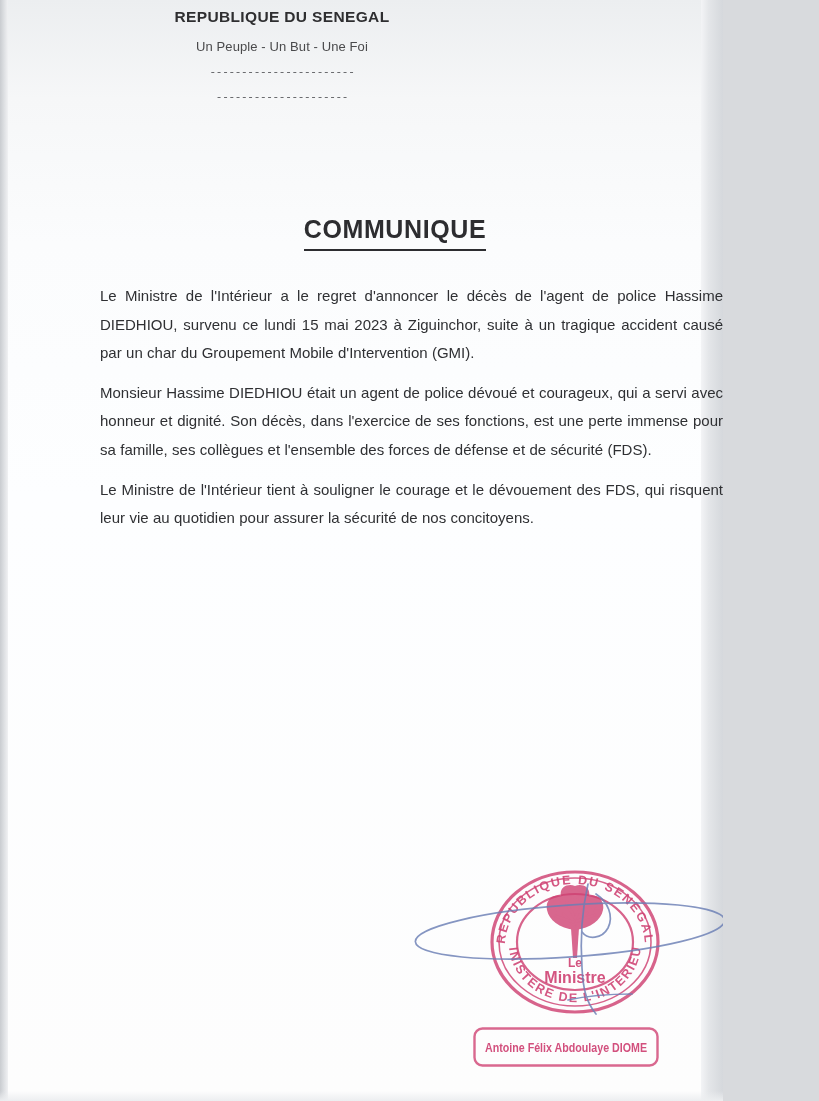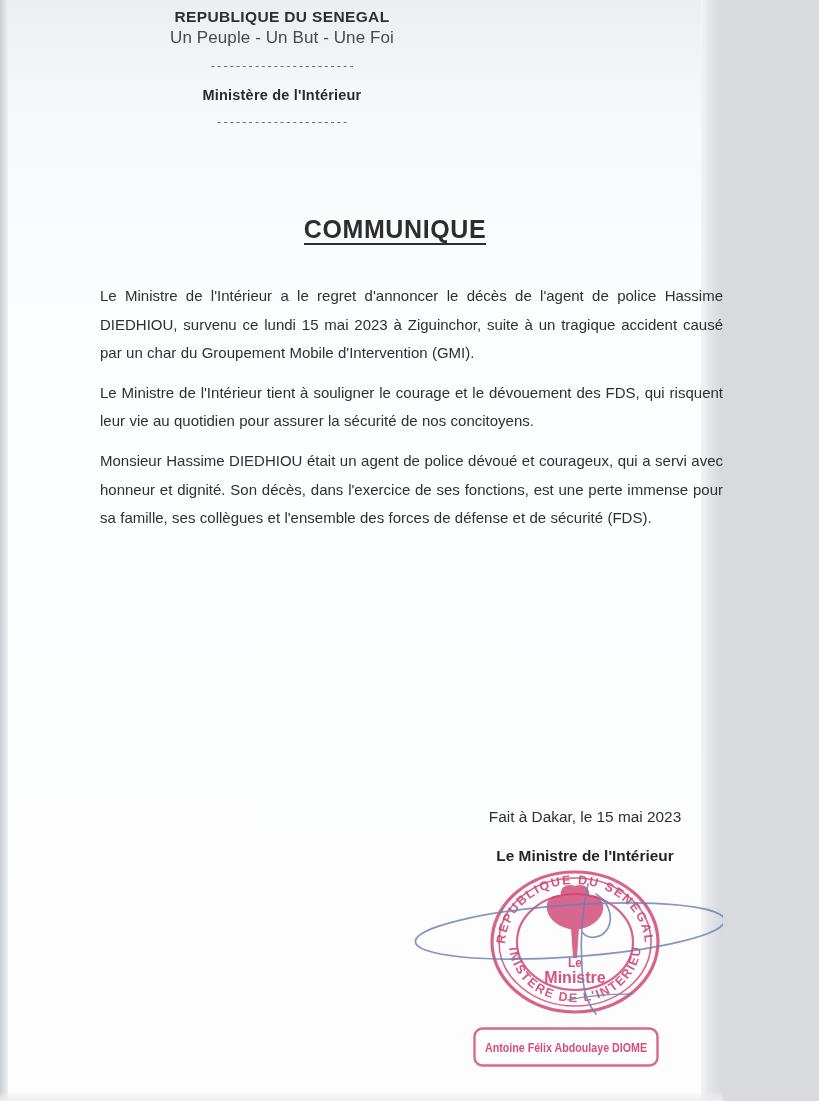--- a/index.html
+++ b/index.html
@@ -52,22 +52,22 @@
   }
   .lh-republic {
     font-size: 15.5px;
     font-weight: bold;
     letter-spacing: 0.35px;
     color: #2e2e30;
     line-height: 1.2;
     white-space: nowrap;
   }
   .lh-motto {
-    margin-top: 1px;
-    font-size: 17px;
+    margin-top: 12px;
+    font-size: 13px;
     color: #4a4a4c;
     letter-spacing: 0.1px;
     white-space: nowrap;
   }
   .lh-rule {
     margin-top: 13px;
     font-size: 11px;
     color: #55565a;
     letter-spacing: -0.3px;
     font-family: "Liberation Mono", monospace;
@@ -101,21 +101,21 @@
     top: 215px;
     width: 790px;
     text-align: center;
     font-size: 25px;
     font-weight: bold;
     letter-spacing: 0.6px;
     color: #2d2d30;
   }
   .doc-title span {
     border-bottom: 2.5px solid #2d2d30;
-    padding-bottom: 0;
+    padding-bottom: 6px;
   }
 
   
   .body-copy {
     position: absolute;
     left: 100px;
     top: 282px;
     width: 623px;
   }
   .para {
@@ -184,36 +184,31 @@
 <div id="page">
 
   <div class="edge-left"></div>
   <div class="edge-right"></div>
   <div class="edge-bottom"></div>
 
   <div class="letterhead">
     <div class="lh-republic">REPUBLIQUE DU SENEGAL</div>
     <div class="lh-motto">Un Peuple - Un But - Une Foi</div>
     <div class="lh-rule">-----------------------</div>
-    <div class="lh-ministry">Ministère de l'Intérieur</div>
     <div class="lh-rule2">---------------------</div>
   </div>
 
   <div class="doc-title"><span>COMMUNIQUE</span></div>
 
   <div class="body-copy">
     <p class="para">Le Ministre de l'Intérieur a le regret d'annoncer le décès de l'agent de police Hassime DIEDHIOU, survenu ce lundi 15 mai 2023 à Ziguinchor, suite à un tragique accident causé par un char du Groupement Mobile d'Intervention (GMI).</p>
+    <p class="para">Monsieur Hassime DIEDHIOU était un agent de police dévoué et courageux, qui a servi avec honneur et dignité. Son décès, dans l'exercice de ses fonctions, est une perte immense pour sa famille, ses collègues et l'ensemble des forces de défense et de sécurité (FDS).</p>
     <p class="para">Le Ministre de l'Intérieur tient à souligner le courage et le dévouement des FDS, qui risquent leur vie au quotidien pour assurer la sécurité de nos concitoyens.</p>
-    <p class="para">Monsieur Hassime DIEDHIOU était un agent de police dévoué et courageux, qui a servi avec honneur et dignité. Son décès, dans l'exercice de ses fonctions, est une perte immense pour sa famille, ses collègues et l'ensemble des forces de défense et de sécurité (FDS).</p>
   </div>
 
-  <div class="sig-block">
-    <div class="sig-place">Fait à Dakar, le 15 mai 2023</div>
-    <div class="sig-role">Le Ministre de l'Intérieur</div>
-  </div>
 
   <div class="stamp-layer">
 
     <svg class="round-stamp" viewBox="0 0 176 148">
       <defs>
         <path id="arcTop" d="M 18 80 A 70 62 0 0 1 158 80"></path>
         <path id="arcBot" d="M 22 78 A 66 58 0 0 0 154 78"></path>
       </defs>
       <g stroke="#cf4273" fill="none" opacity="0.82">
         <ellipse cx="88" cy="76" rx="83" ry="70" stroke-width="3.2"></ellipse>

